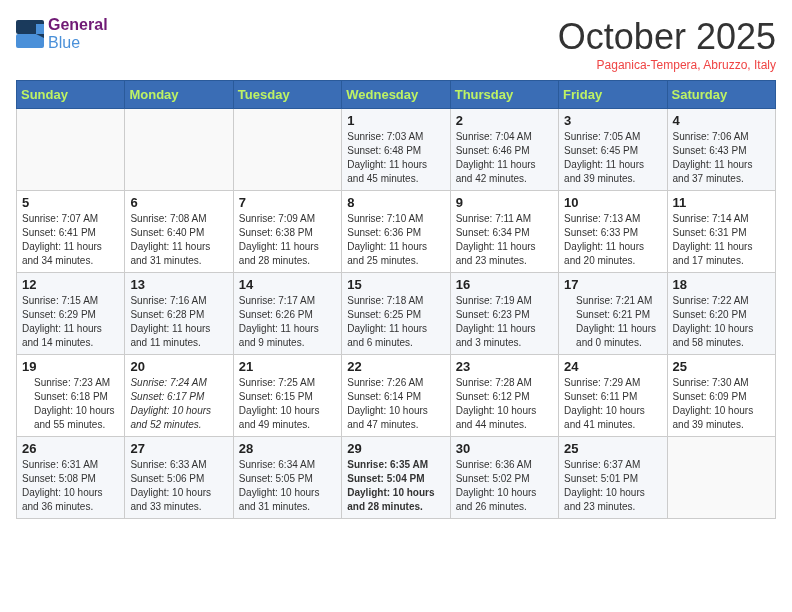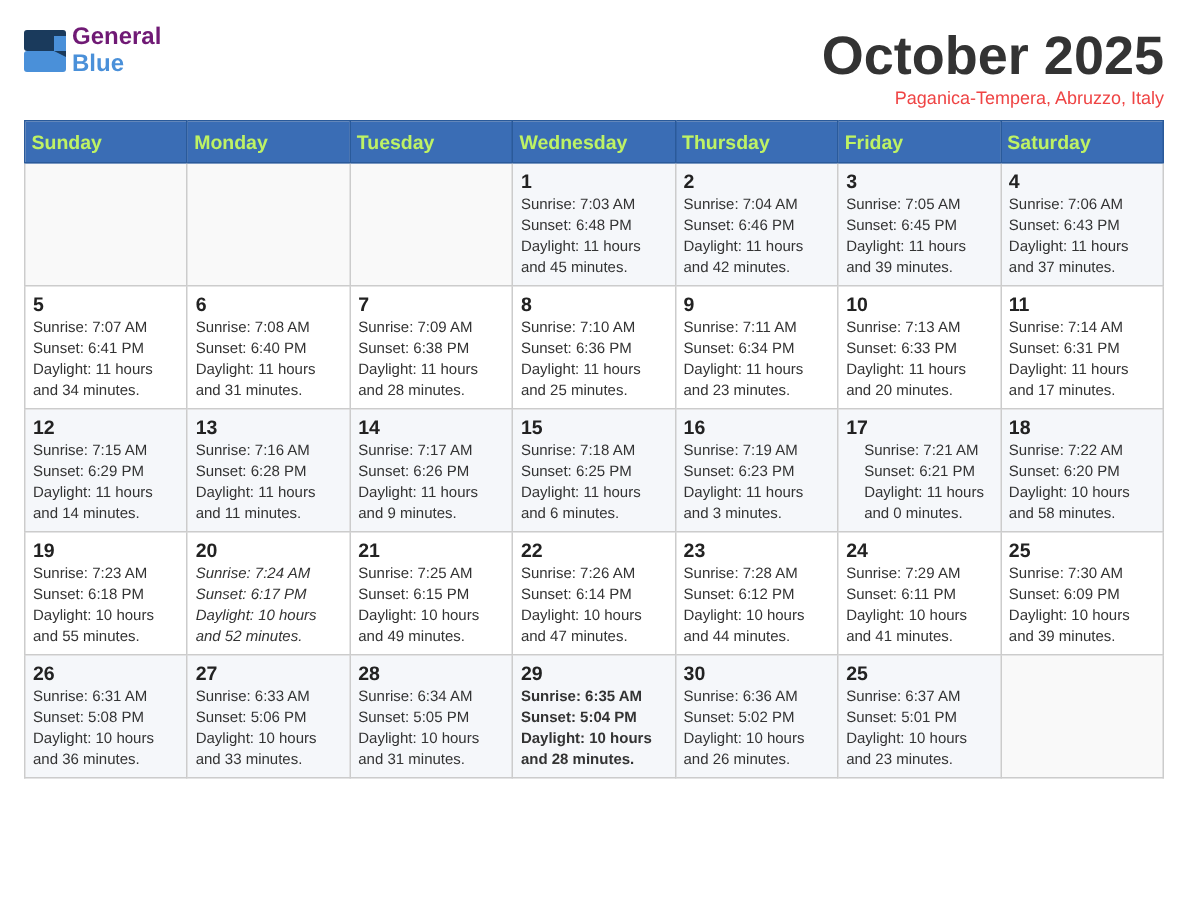--- a/index.html
+++ b/index.html
@@ -24,21 +24,21 @@
       width: 28px;
       height: 28px;
       margin-right: 4px;
     }
     .title-block {
       text-align: right;
     }
     .month-title {
       font-size: 36px;
       color: #333;
-      font-weight: bold;
+      font-weight: normal;
     }
     .subtitle {
       font-size: 12px;
       color: #ef4444;
     }
     table {
       width: 100%;
       border-collapse: collapse;
       table-layout: fixed;
     }
@@ -87,21 +87,21 @@
 <div class="header">
   <div class="logo">
     <svg class="logo-icon" viewBox="0 0 28 28">
       <rect x="0" y="0" width="28" height="14" rx="2" fill="#1a3a5c"></rect>
       <rect x="0" y="14" width="28" height="14" rx="2" fill="#4a90d9"></rect>
       <polygon points="20,4 28,4 28,14 20,14" fill="#4a90d9"></polygon>
       <polygon points="20,14 28,14 28,18" fill="#1a3a5c"></polygon>
     </svg>
     <div>
       <div style="font-size:16px;font-weight:bold;color:#701a75;">General</div>
-      <div style="font-size:16px;font-weight:bold;color:#4a90d9;">Blue</div>
+      <div style="font-size:16px;font-weight:normal;color:#4a90d9;">Blue</div>
     </div>
   </div>
   <div class="title-block">
     <div class="month-title">October 2025</div>
     <div class="subtitle">Paganica-Tempera, Abruzzo, Italy</div>
   </div>
 </div>
 
 <table>
   <thead>
@@ -247,21 +247,21 @@
           <div class="day-number">18</div>
           <div class="day-info" style="white-space: pre-line;">Sunrise: 7:22 AM
 Sunset: 6:20 PM
 Daylight: 10 hours
 and 58 minutes.</div>
         </td>
       </tr>
       <tr>
         <td>
           <div class="day-number">19</div>
-          <div class="day-info" style="white-space: pre-line;">Sunrise: 7:23 AM
+          <div class="day-info" style="white-space: pre-line; margin-left: 12px;">Sunrise: 7:23 AM
 Sunset: 6:18 PM
 Daylight: 10 hours
 and 55 minutes.</div>
         </td>
         <td>
           <div class="day-number">20</div>
           <div class="day-info" style="white-space: pre-line; font-style: italic;">Sunrise: 7:24 AM
 Sunset: 6:17 PM
 Daylight: 10 hours
 and 52 minutes.</div>

